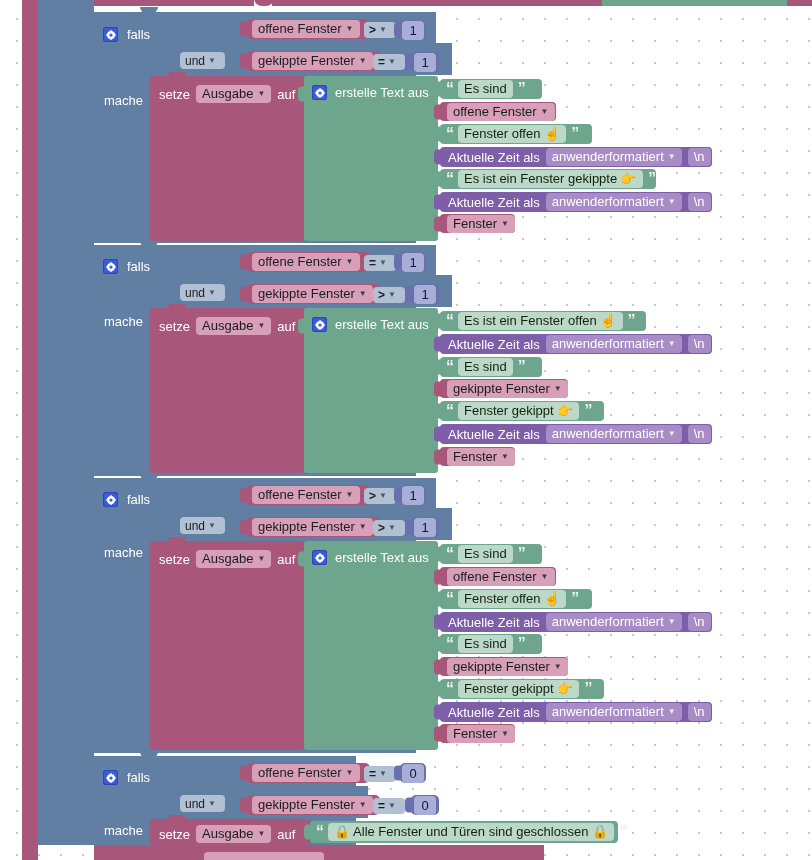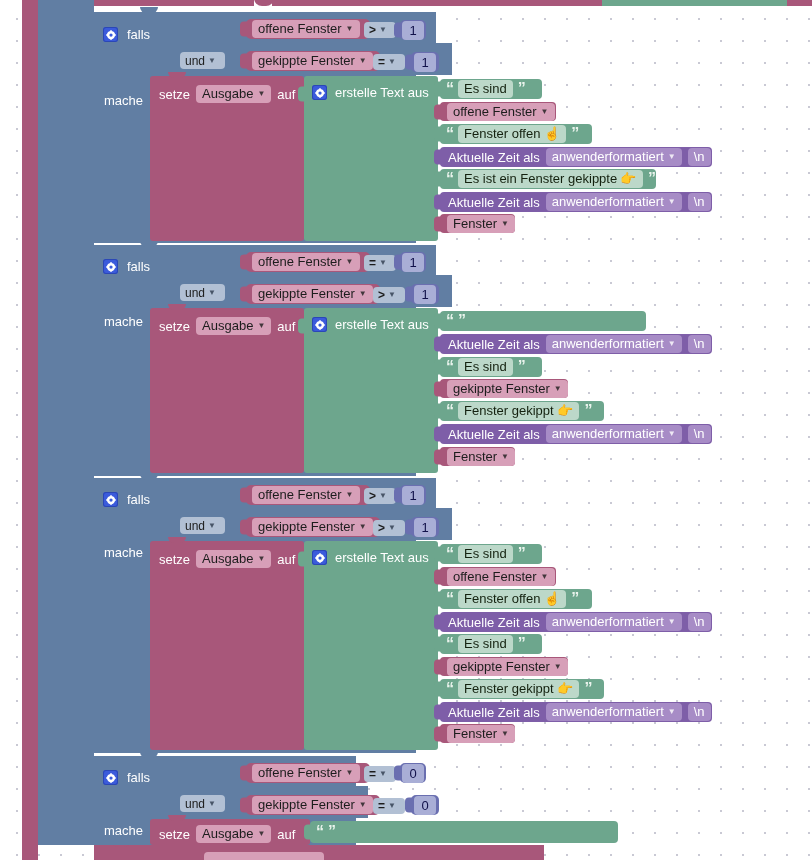--- a/index.html
+++ b/index.html
@@ -351,20 +351,21 @@
           </svg>
       </span>
       <span class="lbl">erstelle Text aus</span>
     </div>
   </div>
 
   <div class="blk txt" style="left:440px;top:311px;width:206px;height:20px;border-radius:4px;">
     <div class="plug txt" style="background:#6da68d;"></div>
     <div class="row" style="padding-left:6px;gap:5px;">
       <span class="q">“</span>
+      <span class="field ft">Es ist ein Fenster offen ☝</span>
       <span class="q">”</span>
     </div>
   </div>
   <div class="blk time" style="left:440px;top:334px;width:272px;height:20px;border-radius:4px;">
     <div class="plug time" style="background:#7e5ea8;"></div>
     <div class="row" style="padding-left:8px;gap:6px;">
       <span class="lbl">Aktuelle Zeit als</span>
       <span class="field fp">
         <span>anwenderformatiert</span>
         <span class="caret">▼</span>
@@ -686,20 +687,21 @@
         <span class="caret">▼</span>
       </span>
       <span class="lbl">auf</span>
     </div>
   </div>
 
   <div class="blk txt" style="left:310px;top:821px;width:308px;height:22px;border-radius:4px;">
     <div class="plug txt" style="background:#6da68d;"></div>
     <div class="row" style="padding-left:6px;gap:5px;">
       <span class="q">“</span>
+      <span class="field ft">🔒 Alle Fenster und Türen sind geschlossen 🔒</span>
       <span class="q">”</span>
     </div>
   </div>
 
   <div class="blk" style="left:94px;top:845px;width:718px;height:15px;overflow:hidden;">
     <div class="abs var" style="left:0;top:0;width:450px;height:30px;"></div>
     <div class="abs var" style="left:18px;top:-4px;width:18px;height:6px;border-radius:0 0 7px 7px;background:#a8577a;"></div>
     <div class="abs" style="left:110px;top:7px;width:120px;height:14px;background:#d79fb8;border-radius:4px;"></div>
   </div>
 

